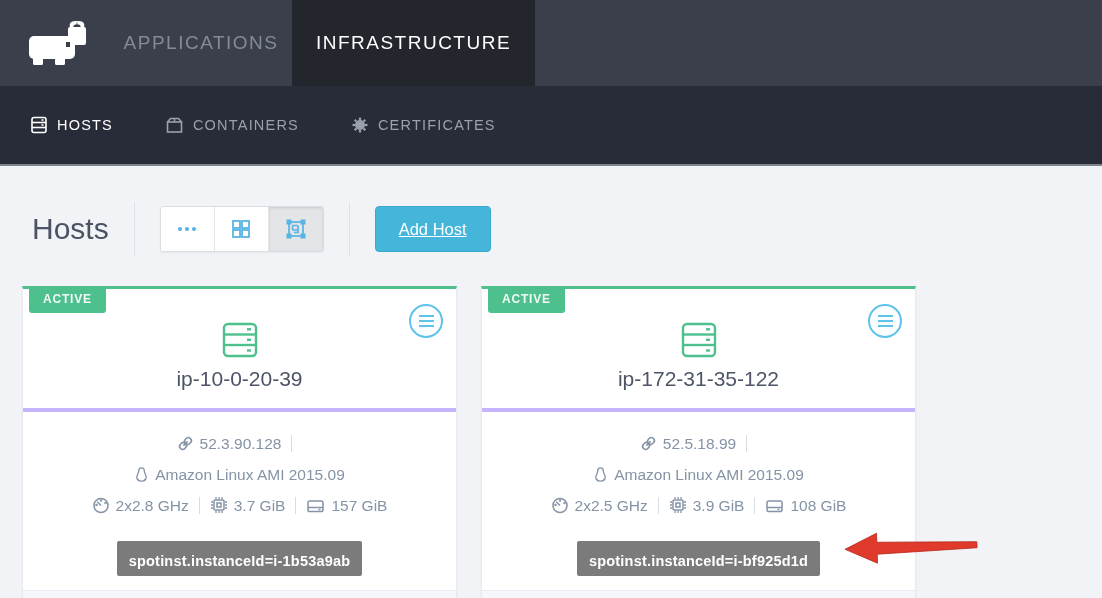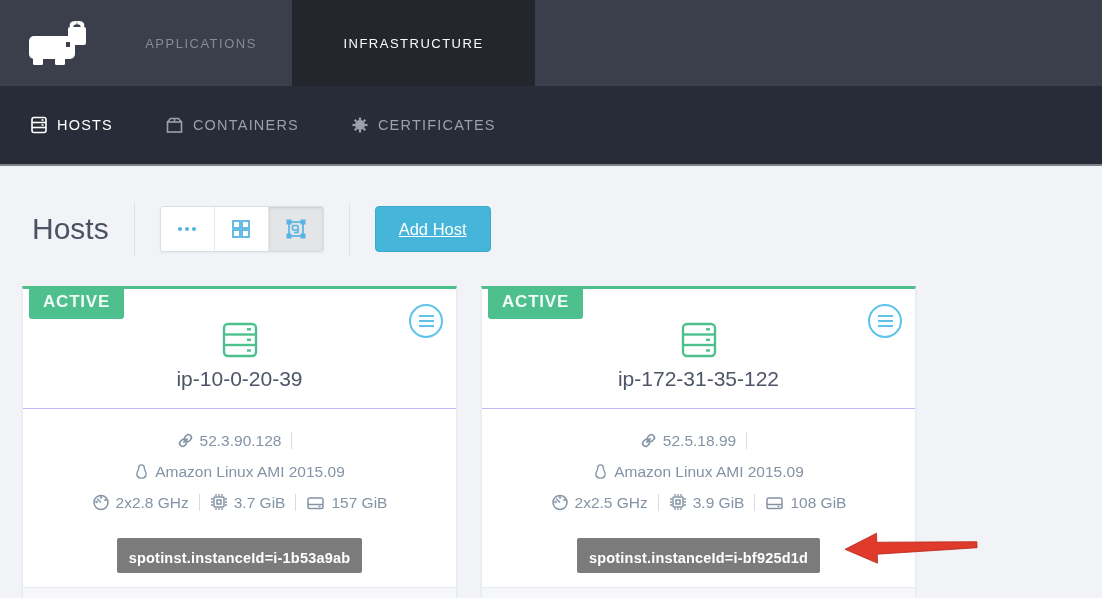--- a/index.html
+++ b/index.html
@@ -8,21 +8,21 @@
     background:#f1f3f7;
     font-family:"Liberation Sans", sans-serif;
     position:relative;
   }
 
   
   .topnav { height:86px; background:#3a3f4b; display:flex; align-items:stretch; }
   .logo-box { width:110px; padding-left:28px; display:flex; align-items:center; }
   .nav-tab {
     display:flex; align-items:center; justify-content:center;
-    font-size:13px; letter-spacing:1.5px; color:#848a97; cursor:pointer;
+    font-size:19px; letter-spacing:1.5px; color:#848a97; cursor:pointer;
   }
   .tab-apps  { width:182px; }
   .tab-infra { width:243px; }
   .tab-admin { width:128px; }
   .nav-tab.active { background:#24262e; color:#ffffff; }
 
   
   .subnav {
     height:80px; background:#282c38; border-bottom:2px solid #7d828c;
     display:flex; align-items:center; padding-left:30px; color:#9aa0ac;
@@ -57,33 +57,33 @@
 
   
   .cards-row { display:flex; gap:24px; padding-left:22px; margin-top:30px; }
   .card {
     position:relative; width:435px; height:360px; background:#ffffff;
     border:1px solid #e7eaef; border-top:3px solid #4ec08d;
     box-shadow:0 1px 2px rgba(40,50,70,.05);
   }
   .card-status {
     position:absolute; top:-3px; left:6px; background:#4ec08d;
-    color:rgba(255,255,255,.92); font-size:17px; font-weight:bold;
+    color:rgba(255,255,255,.92); font-size:12px; font-weight:bold;
     letter-spacing:.8px; padding:6px 14px 7px; border-radius:3px;
   }
   .card-menu {
     position:absolute; top:15px; right:13px; width:34px; height:34px;
     border:2px solid #5ec3ea; border-radius:50%; cursor:pointer;
     display:flex; align-items:center; justify-content:center; background:#fdfeff;
   }
   .menu-lines {
     width:15px; height:2px; background:#5ec3ea;
     box-shadow:0 -5px 0 #5ec3ea, 0 5px 0 #5ec3ea;
   }
-  .card-head { text-align:center; padding-top:32px; padding-bottom:17px; border-bottom:1px solid #c4b5fd; }
+  .card-head { text-align:center; padding-top:32px; padding-bottom:17px; border-bottom:4px solid #c4b5fd; }
   .hostname { margin-top:4px; font-size:21px; color:#4d5566; cursor:pointer; }
   .card-details { padding-top:16px; text-align:center; color:#8493a5; font-size:15.5px; }
   .detail-line { height:31px; line-height:31px; }
   .detail-line svg { vertical-align:-3px; margin-right:6px; }
   .pipe { display:inline-block; width:1px; height:17px; background:#d8dde4; vertical-align:-3px; margin:0 10px; }
   .label-row { margin-top:20px; text-align:center; }
   .host-label {
     display:inline-block; background:#7b7b7b; color:#ffffff; font-weight:bold;
     font-size:14.5px; padding:12px 12px 7px; border-radius:2px; letter-spacing:.2px;
   }

